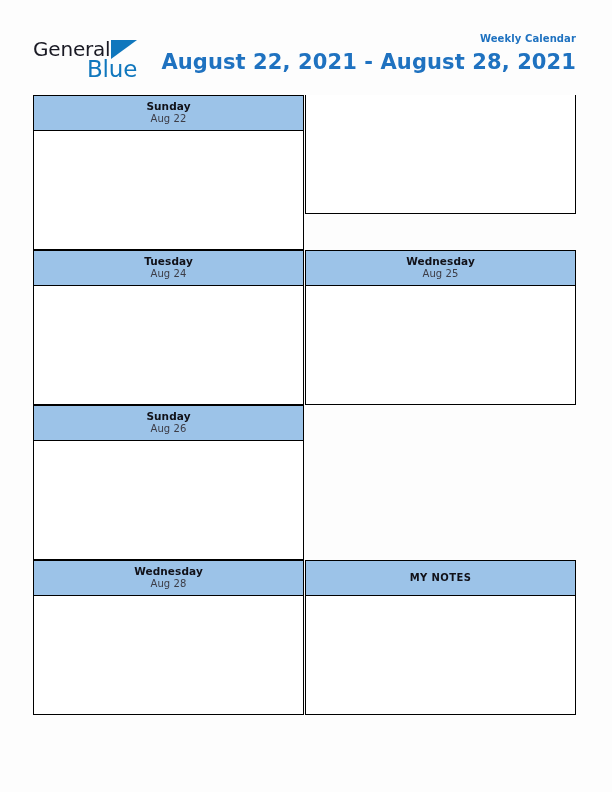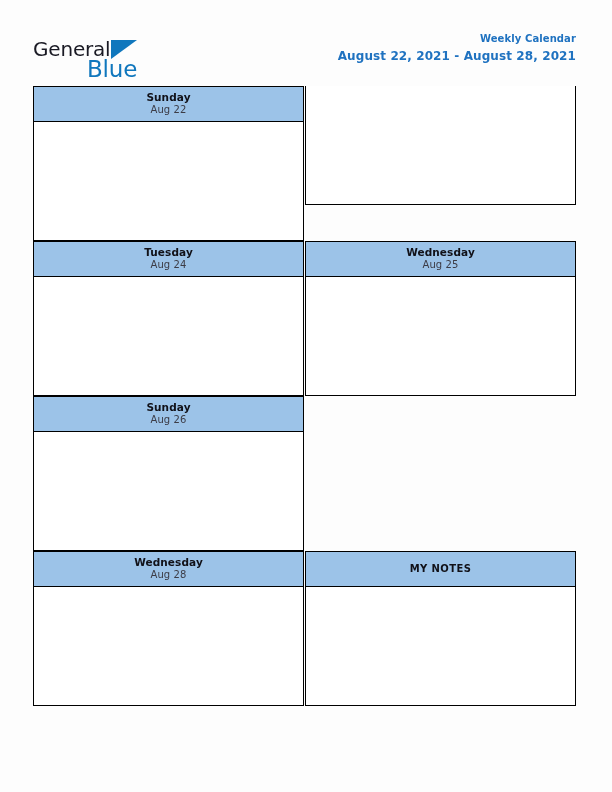--- a/index.html
+++ b/index.html
@@ -87,34 +87,34 @@
     font-family: "DejaVu Sans", sans-serif;
     font-size: 10px;
     font-weight: bold;
     color: #1f72c0;
     letter-spacing: 0.1px;
     line-height: 1.25;
     white-space: nowrap;
   }
   .title-sub {
     font-family: "DejaVu Sans", sans-serif;
-    font-size: 12px;
+    font-size: 21px;
     font-weight: bold;
     color: #1f72c0;
     letter-spacing: 0.1px;
     line-height: 1.3;
     margin-top: 3px;
     white-space: nowrap;
   }
 
   
   .calendar {
     position: absolute;
     left: 33px;
-    top: 86px;
+    top: 95px;
     width: 543px;
     border-radius: 18px;
   }
 
   .week-row {
     display: flex;
     width: 100%;
   }
 
   .day-col {

